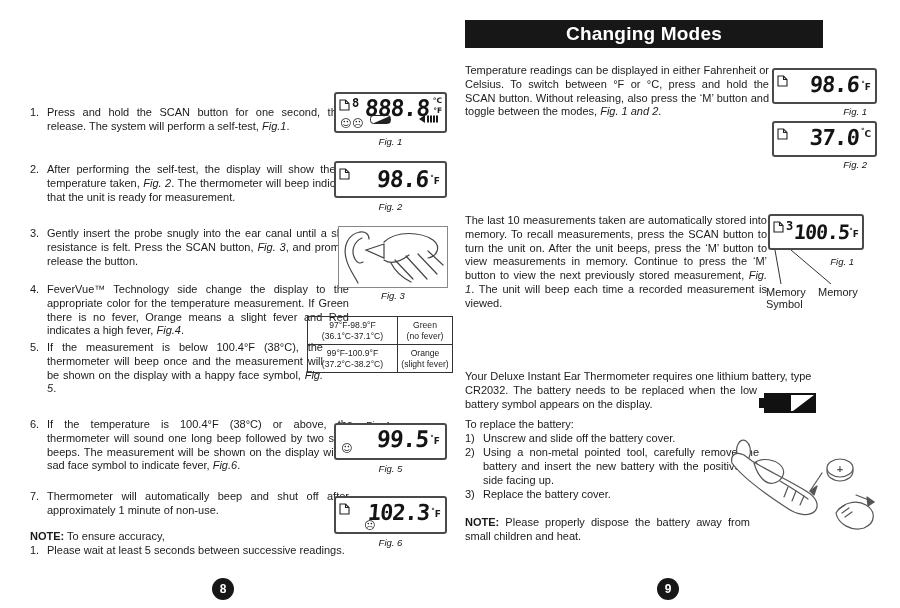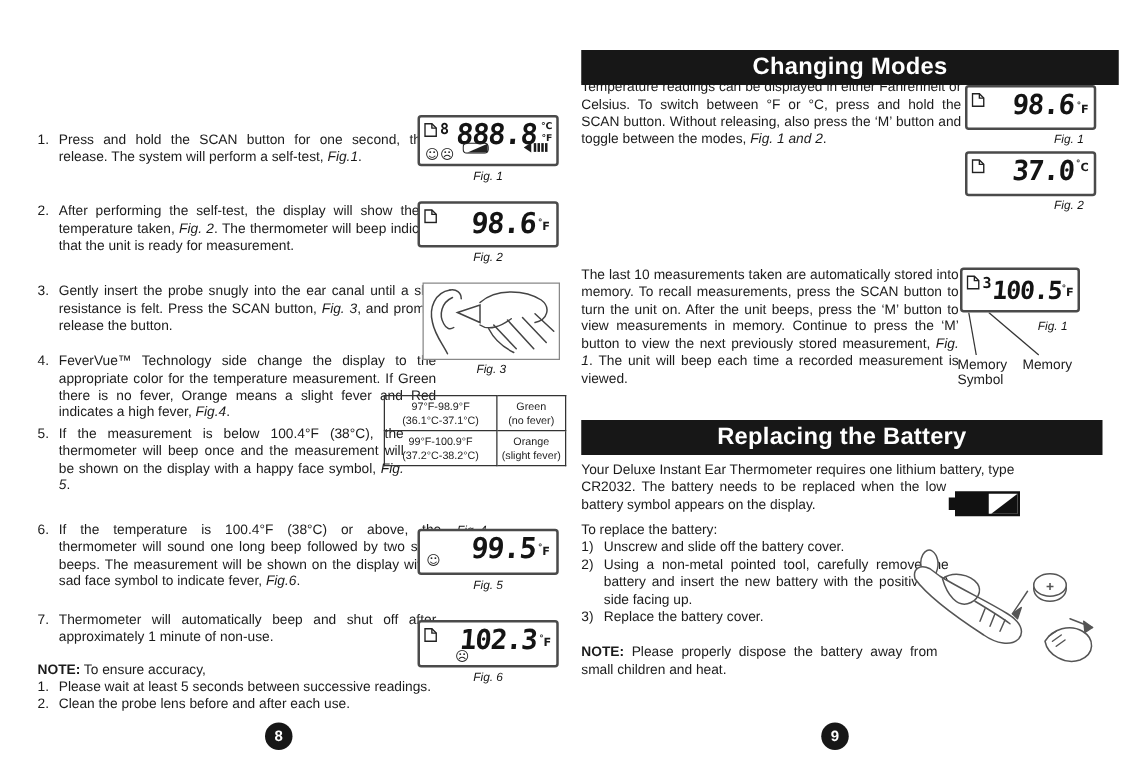--- a/index.html
+++ b/index.html
@@ -70,23 +70,20 @@
     <span class="n">7.</span><span>Thermometer will automatically beep and shut off after approximately 1 minute of non-use.</span><i class="fg"></i><span></span>
   </div>
 
   <div class="txt" style="left:30px;top:530px;width:400px">
     <b>NOTE:</b>
     <span>To ensure accuracy,</span>
   </div>
   <div class="txt item" style="left:30px;top:544px;width:400px">
     <span class="n">1.</span><span>Please wait at least 5 seconds between successive readings.</span>
   </div>
-  <div class="txt item" style="left:30px;top:557px;width:400px">
-    <span class="n">2.</span><span>Clean the probe lens before and after each use.</span>
-  </div>
 
   <div class="pagenum" style="left:212px;top:578px">8</div>
 
   <div class="lcd" style="left:334px;top:92px;width:113px;height:41px">
     <span class="memicon">
       <svg width="11" height="12" viewBox="0 0 11 12">
           <path d="M1,1 L6.5,1 L10,4.5 L10,11 L1,11 Z" fill="none" stroke="#222" stroke-width="1.1"></path>
           <path d="M6.5,1 L6.5,4.5 L10,4.5" fill="none" stroke="#222" stroke-width="1.1"></path>
         </svg>
     </span>
@@ -172,21 +169,21 @@
           <path d="M1,1 L6.5,1 L10,4.5 L10,11 L1,11 Z" fill="none" stroke="#222" stroke-width="1.1"></path>
           <path d="M6.5,1 L6.5,4.5 L10,4.5" fill="none" stroke="#222" stroke-width="1.1"></path>
         </svg>
     </span>
     <span class="digits" style="right:16px;top:2px;font-size:22px">102.3</span>
     <span class="unit" style="right:4px;top:9px"><span class="dg">°</span><span>F</span></span>
     <span class="face" style="left:28px;bottom:1px">☹</span>
   </div>
   <div class="cap" style="left:334px;top:537px;width:113px">Fig. 6</div>
 
-  <div class="hdr" style="left:465px;top:40px;width:430px">Changing Modes</div>
+  <div class="hdr" style="left:465px;top:20px;width:358px">Changing Modes</div>
 
   <div class="txt just" style="left:465px;top:64px;width:304px">
     <span>Temperature readings can be displayed in either Fahrenheit or Celsius. To switch between °F or °C, press and hold the SCAN button. Without releasing, also press the ‘M’ button and toggle between the modes, </span><i class="fg">Fig. 1 and 2</i><span>.</span>
   </div>
 
   <div class="lcd" style="left:772px;top:68px;width:105px;height:36px">
     <span class="memicon">
       <svg width="11" height="12" viewBox="0 0 11 12">
           <path d="M1,1 L6.5,1 L10,4.5 L10,11 L1,11 Z" fill="none" stroke="#222" stroke-width="1.1"></path>
           <path d="M6.5,1 L6.5,4.5 L10,4.5" fill="none" stroke="#222" stroke-width="1.1"></path>
@@ -227,21 +224,20 @@
   </div>
   <div class="cap capr" style="left:768px;top:256px;width:96px">Fig. 1</div>
 
   <svg class="artsvg" style="left:768px;top:250px" width="100" height="36" viewBox="0 0 100 36">
     <line x1="7" y1="0" x2="13" y2="34" stroke="#333" stroke-width="1"></line>
     <line x1="23" y1="0" x2="63" y2="34" stroke="#333" stroke-width="1"></line>
   </svg>
   <div class="lbl" style="left:766px;top:286px;width:50px">Memory Symbol</div>
   <div class="lbl" style="left:818px;top:286px">Memory</div>
 
-  <div class="hdr" style="left:465px;top:336px;width:417px">Replacing the Battery</div>
 
   <div class="txt" style="left:465px;top:370px;width:417px">Your Deluxe Instant Ear Thermometer requires one lithium battery, type</div>
   <div class="txt just" style="left:465px;top:384px;width:292px">CR2032. The battery needs to be replaced when the low battery symbol appears on the display.</div>
 
   <span style="position:absolute;left:758px;top:392px">
     <svg width="60" height="22" viewBox="0 0 60 22">
       <rect x="6" y="1" width="52" height="20" fill="#111"></rect>
       <rect x="1" y="6" width="5" height="10" fill="#111"></rect>
       <rect x="33" y="3" width="23" height="16" fill="#fff"></rect>
       <polygon points="56,3 56,19 35,19" fill="#111"></polygon>

